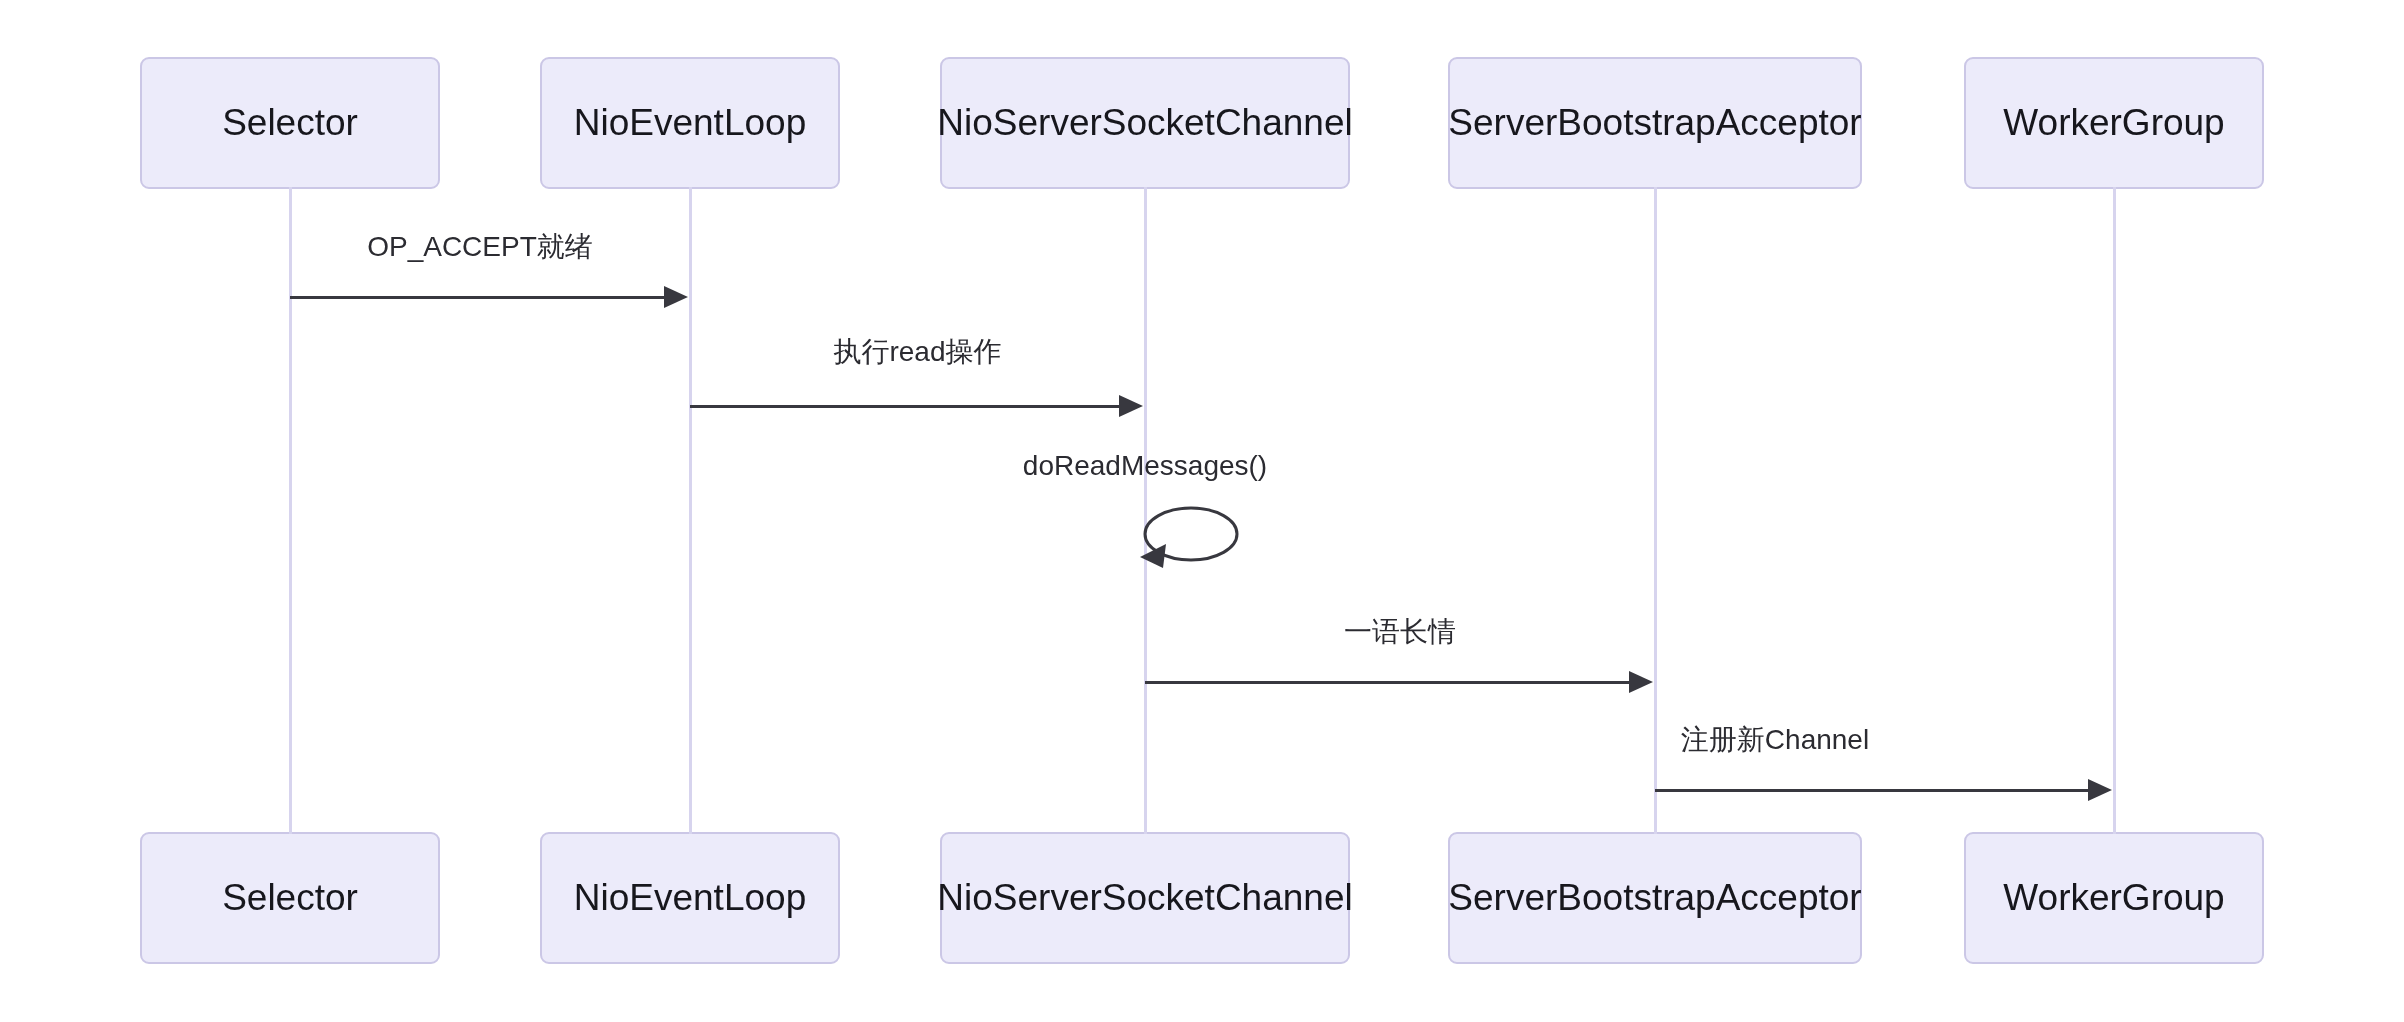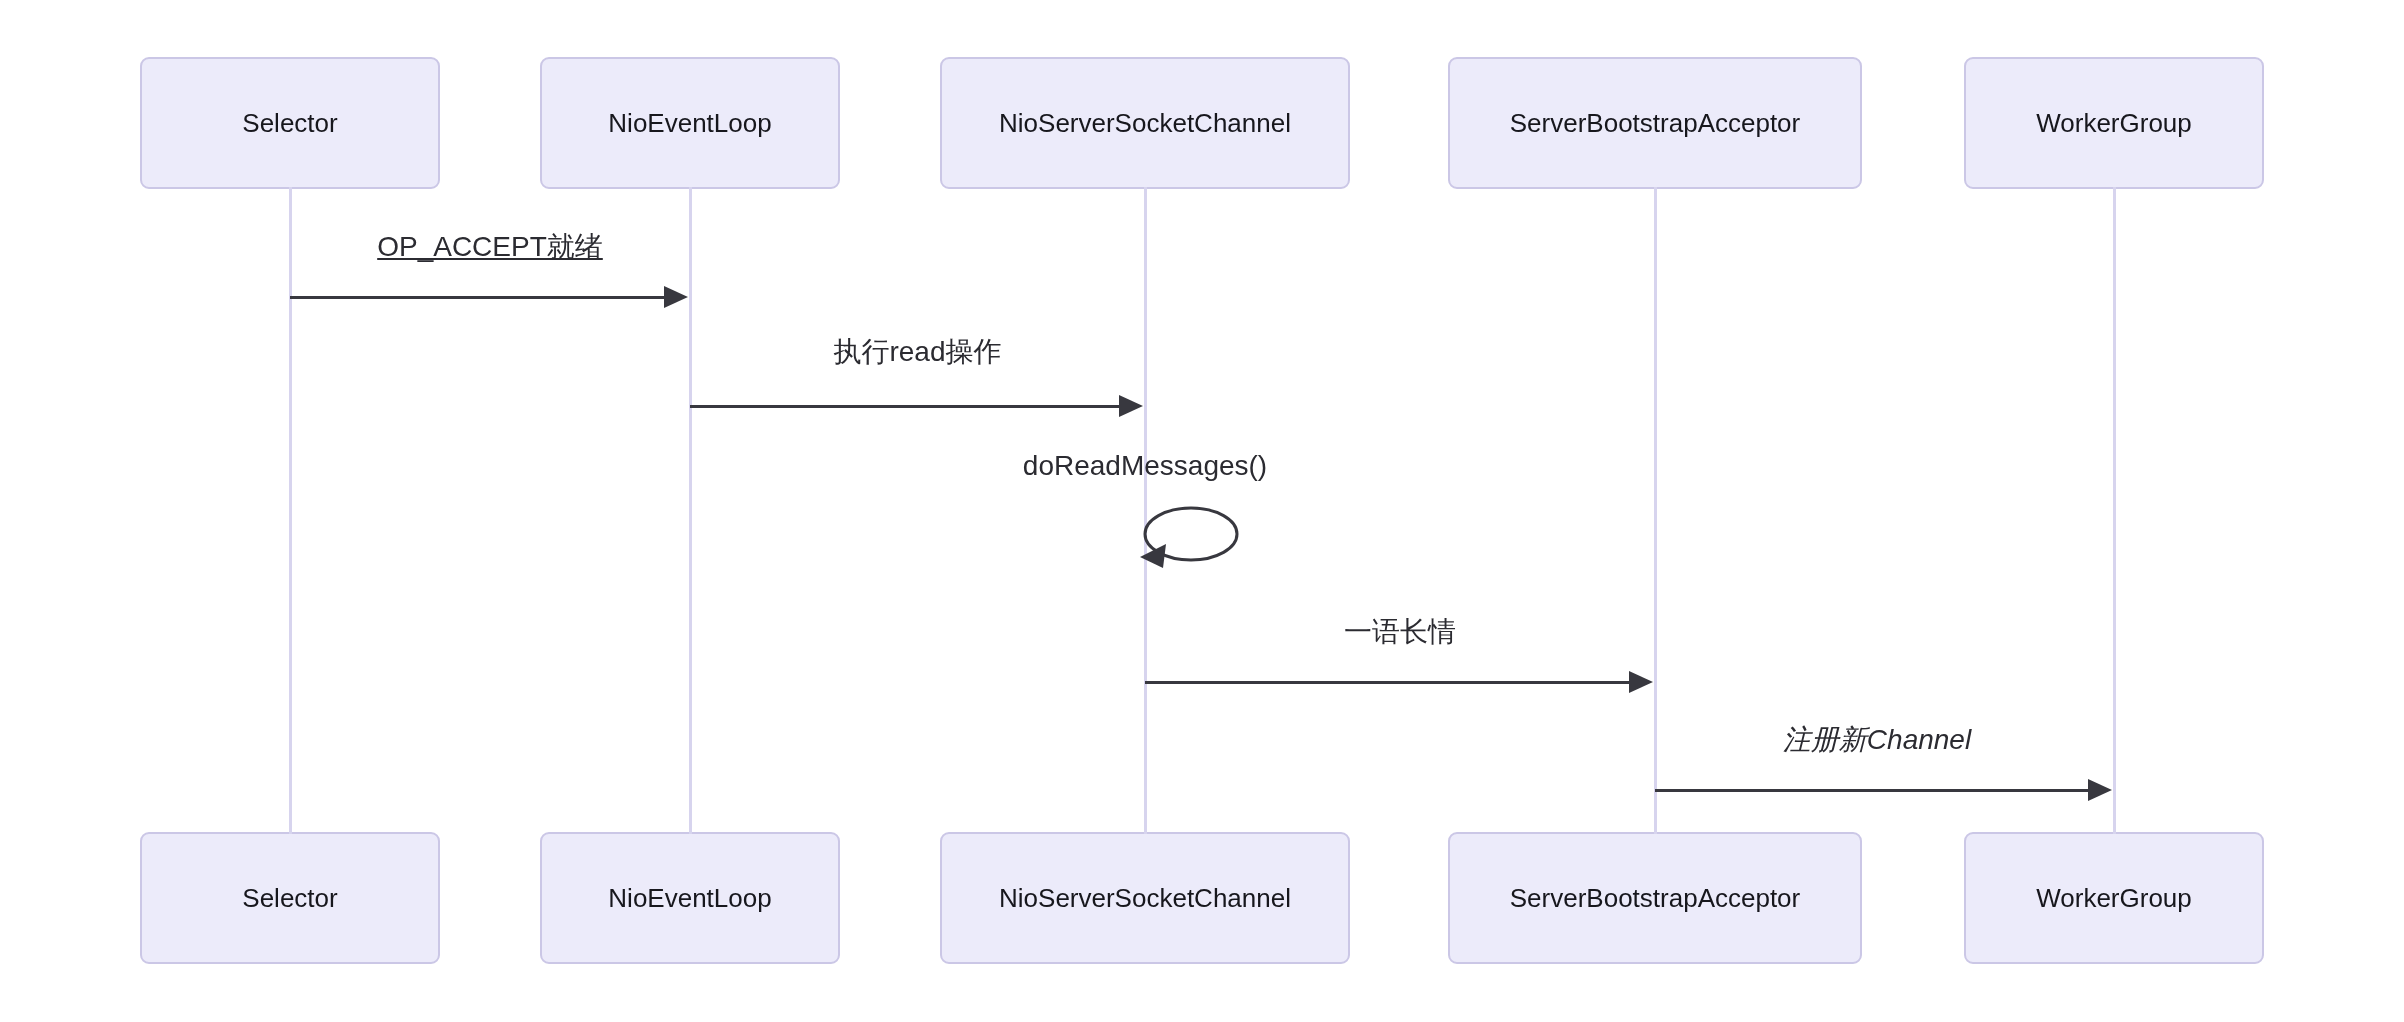--- a/index.html
+++ b/index.html
@@ -18,21 +18,21 @@
   .actor-box {
     position: absolute;
     height: 132px;
     background: #ECEBFA;
     border: 2px solid #CBC7E6;
     border-radius: 9px;
     box-sizing: border-box;
     display: flex;
     align-items: center;
     justify-content: center;
-    font-size: 26px;
+    font-size: 37px;
     color: #17171d;
     white-space: nowrap;
     text-align: center;
   }
   .lifeline {
     position: absolute;
     width: 3px;
     background: #D7D4EE;
   }
   .msg-line {
@@ -105,28 +105,28 @@
     <div class="lifeline" style="left: 1653.5px; top: 187px; height: 647px;"></div>
     <div class="actor-box" style="left: 1964px; top: 57px; width: 300px;">
       <span>WorkerGroup</span>
     </div>
     <div class="actor-box" style="left: 1964px; top: 832px; width: 300px;">
       <span>WorkerGroup</span>
     </div>
     <div class="lifeline" style="left: 2112.5px; top: 187px; height: 647px;"></div>
     <div class="msg-line" style="left: 290px; top: 296px; width: 378px;"></div>
     <div class="arrow-head" style="left: 664px; top: 286px;"></div>
-    <div class="msg-label" style="left: 490px; top: 247px; text-decoration: underline;">OP_ACCEPT就绪</div>
+    <div class="msg-label" style="left: 480px; top: 247px;">OP_ACCEPT就绪</div>
     <div class="msg-line" style="left: 690px; top: 405px; width: 433px;"></div>
     <div class="arrow-head" style="left: 1119px; top: 395px;"></div>
     <div class="msg-label" style="left: 917.5px; top: 352px;">执行read操作</div>
     <div class="msg-label" style="left: 1145px; top: 466px; text-align: center;">doReadMessages()</div>
     <svg width="130" height="78" class="self-loop" style="left: 1125px; top: 500px;">
       <ellipse cx="66" cy="34" rx="46" ry="26" fill="none" stroke="#38383F" stroke-width="3"></ellipse>
       <polygon points="15,57 41,44 38,68" fill="#38383F"></polygon>
     </svg>
     <div class="msg-line" style="left: 1145px; top: 681px; width: 488px;"></div>
     <div class="arrow-head" style="left: 1629px; top: 671px;"></div>
     <div class="msg-label" style="left: 1400px; top: 632px;">一语长情</div>
     <div class="msg-line" style="left: 1655px; top: 789px; width: 437px;"></div>
     <div class="arrow-head" style="left: 2088px; top: 779px;"></div>
-    <div class="msg-label" style="left: 1877px; top: 740px; font-style: italic;">注册新Channel</div>
+    <div class="msg-label" style="left: 1775px; top: 740px;">注册新Channel</div>
   </div>
 
 </body></html>

